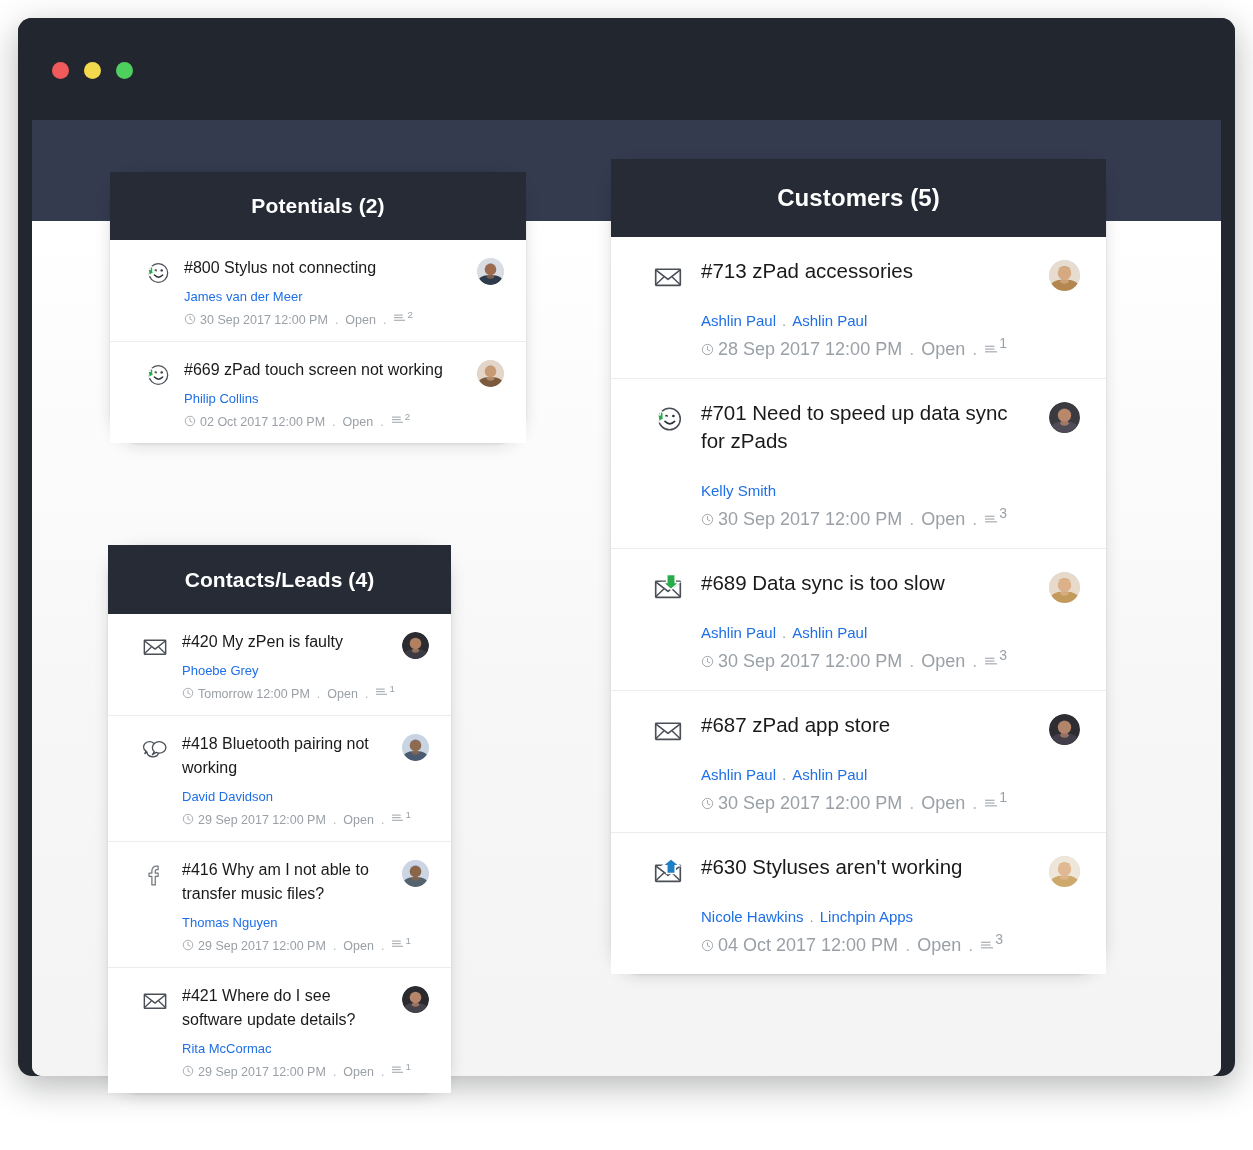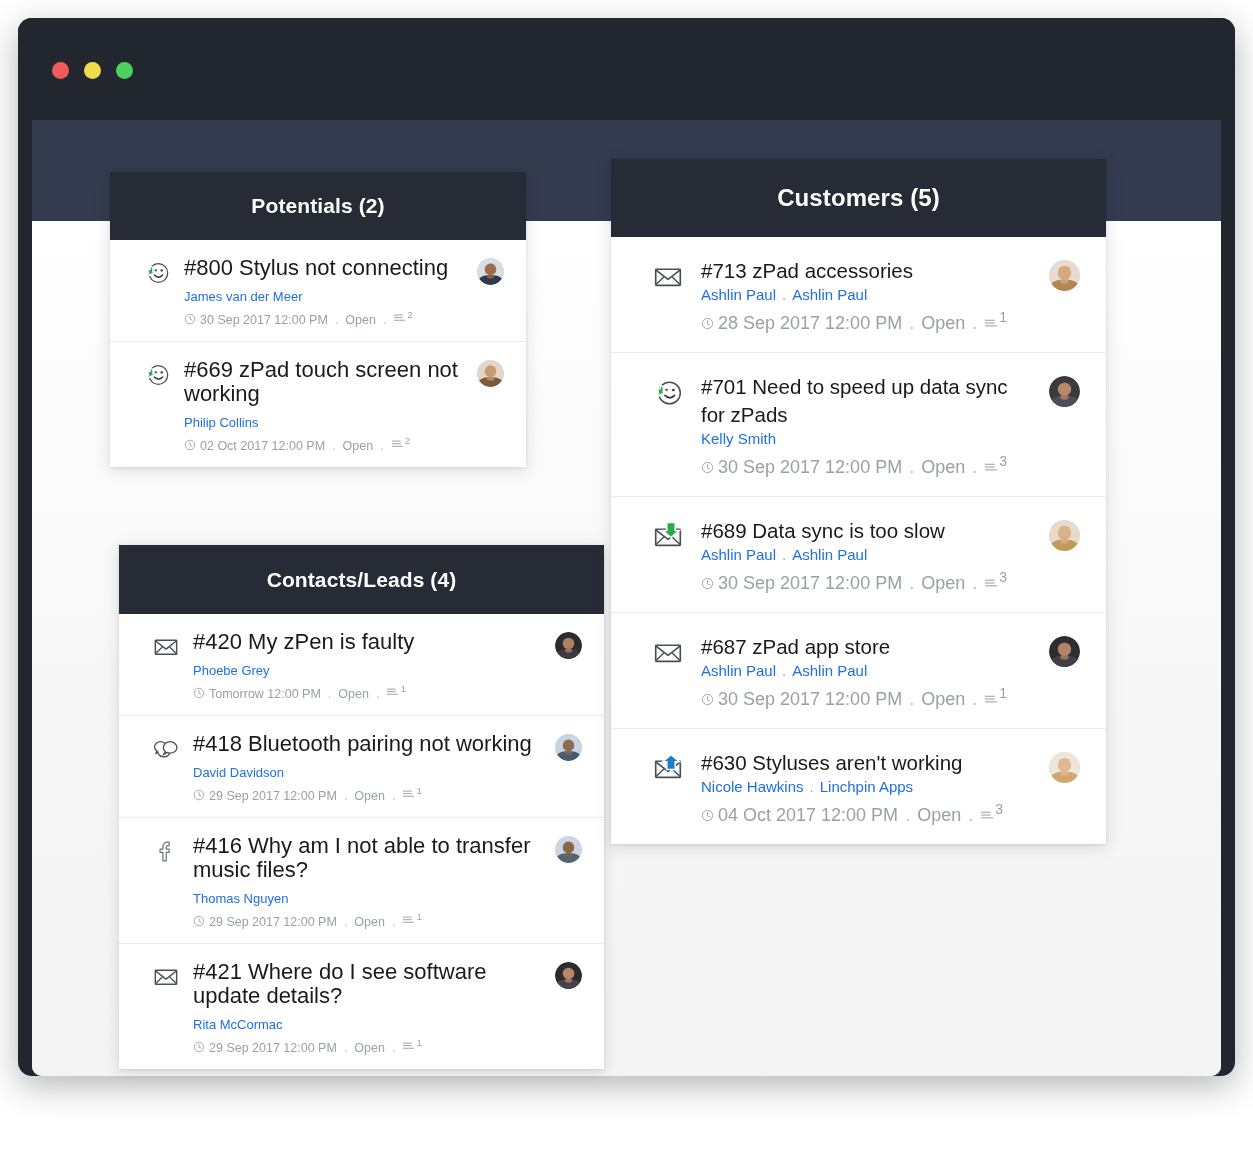--- a/index.html
+++ b/index.html
@@ -84,20 +84,21 @@
   .cards-layer {
     position: absolute;
     inset: 0;
     z-index: 5;
   }
 
   .panel {
     position: absolute;
     background: #fde047;
     box-shadow: 0 3px 16px rgba(20,24,34,0.13), 0 1px 3px rgba(20,24,34,0.10);
+    border-radius: 31px;
   }
 
   .panel-header {
     background: #262b35;
     color: #ffffff;
     text-align: center;
     font-weight: bold;
     letter-spacing: 0.1px;
     display: flex;
     align-items: center;
@@ -106,21 +107,21 @@
 
   .panel-body { background: #ffffff; }
 
   
   #panel-potentials {
     left: 110px; top: 172px; width: 416px;
   }
   #panel-potentials .panel-header { height: 68px; font-size: 21px; }
 
   #panel-contacts {
-    left: 119px; top: 545px; width: 485px;
+    left: 108px; top: 545px; width: 343px;
   }
   #panel-contacts .panel-header { height: 69px; font-size: 21px; }
 
   #panel-customers {
     left: 611px; top: 159px; width: 495px;
   }
   #panel-customers .panel-header { height: 78px; font-size: 24px; }
 
   
   .ticket-row {
@@ -191,30 +192,30 @@
     border-radius: 50%;
     overflow: hidden;
     background: #d9dce1;
     position: relative;
   }
   .avatar svg { display: block; }
 
   
   .sm .ticket-row { padding: 16px 22px 14px 20px; }
   .sm .row-icon   { width: 54px; padding-top: 4px; }
-  .sm .row-title  { font-size: 22px; line-height: 24px; }
+  .sm .row-title  { font-size: 16px; line-height: 24px; }
   .sm .row-people { font-size: 13px; margin-top: 9px; }
   .sm .row-meta   { font-size: 12.5px; margin-top: 8px; }
   .sm .avatar     { width: 27px; height: 27px; margin-top: 2px; margin-left: 10px; }
 
   
   .lg .ticket-row { padding: 20px 26px 18px 24px; }
   .lg .row-icon   { width: 66px; padding-top: 5px; }
   .lg .row-title  { font-size: 20.5px; line-height: 28px; }
-  .lg .row-people { font-size: 15px; margin-top: 1px; }
+  .lg .row-people { font-size: 15px; margin-top: 27px; }
   .lg .row-meta   { font-size: 18px; margin-top: 10px; }
   .lg .avatar     { width: 31px; height: 31px; margin-top: 3px; margin-left: 12px; }
 </style>
 </head>
 <body>
 
 <div id="stage">
 
   <div class="browser-window">
 

